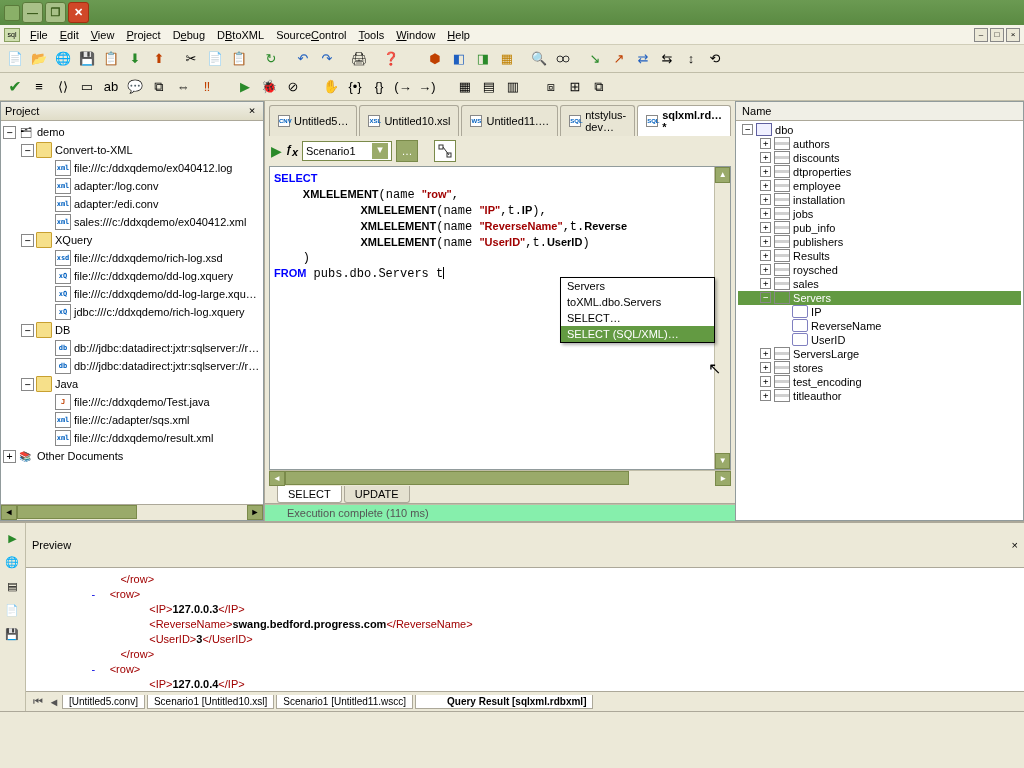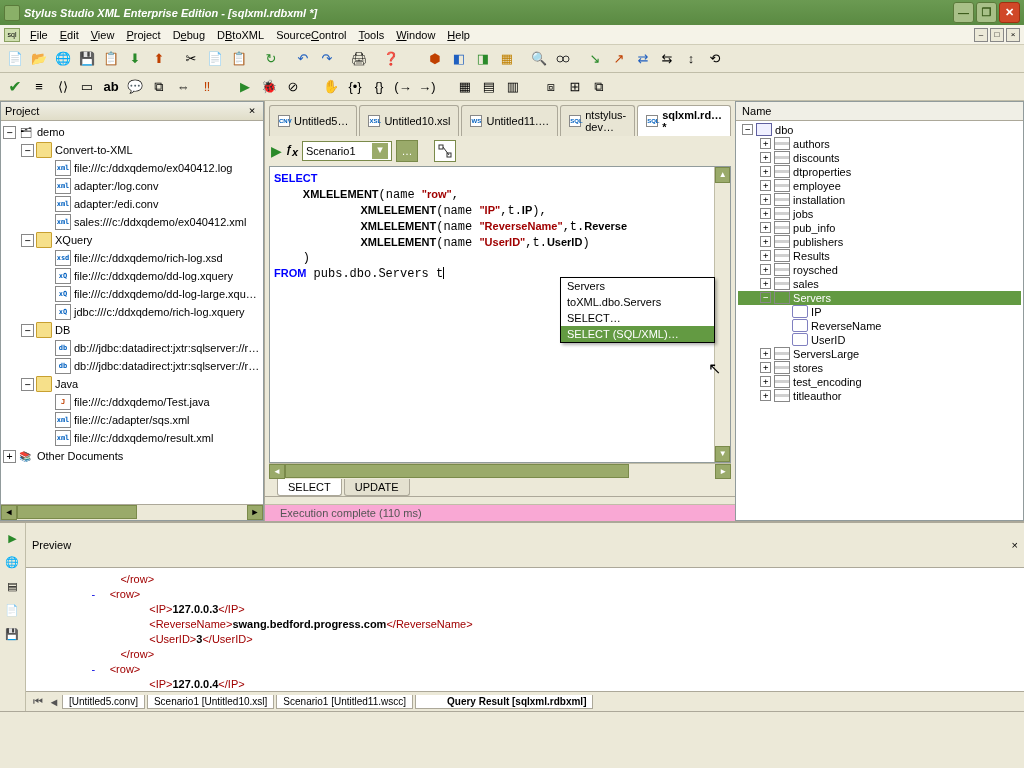--- a/index.html
+++ b/index.html
@@ -53,21 +53,21 @@
 .autocomplete .acitem { padding:2px 6px; white-space:nowrap; }
 .autocomplete .acitem.sel { background:#639a42; color:#fff; }
 .pointer { position:absolute; top:192px; left:438px; font-size:16px; pointer-events:none; z-index:100; color:#000; }
 .hscroll { height:16px; background:#ece9d8; margin:0 4px; display:flex; border-top:1px solid #c0bda8; }
 .hscroll .arr { width:16px; background:#9aaa6a; border:1px solid #7a8a4a; text-align:center; font-size:8px; line-height:14px; color:#fff; }
 .hscroll .track { flex:1; }
 .hscroll .thumb { height:14px; width:80%; background:#9aaa6a; border:1px solid #7a8a4a; }
 .bottomtabs { background:#ece9d8; padding:0 4px; display:flex; border-bottom:1px solid #aca899; }
 .btab { background:#fff; border:1px solid #aca899; border-top:none; padding:2px 10px; border-radius:0 0 3px 3px; margin-right:2px; }
 .btab.inactive { background:#e4e1d0; }
-.status { background:#f9a8d4; padding:2px 15px; color:#555; border-top:1px solid #c0bda8;margin-top:7px; }
+.status { background:#86efac; padding:2px 22px; color:#555; border-top:1px solid #c0bda8; }
 .right { width:290px; background:#fff; border:1px solid #919b9c; display:flex; flex-direction:column; }
 .rhdr { background:#f0efe6; border-bottom:1px solid #aca899; padding:3px 6px; }
 .rtree { flex:1; overflow:auto; padding:2px; }
 .rnode { display:flex; align-items:center; padding:0 0 1px 0; white-space:nowrap; }
 .rnode .tw { width:11px; height:11px; border:1px solid #888; background:#fff; text-align:center; line-height:9px; font-size:9px; margin-right:3px; font-family:monospace; }
 .rnode .noexp { display:inline-block; width:14px; }
 .ricon { width:16px; height:13px; margin-right:3px; display:inline-block; }
 .ricon.tbl { background:linear-gradient(#fff 33%,#d0d0d0 33%,#d0d0d0 66%,#fff 66%); border:1px solid #888; }
 .ricon.col { background:#fff; border:1px solid #8080c0; border-radius:2px; }
 .ricon.schema { background:#f0f0ff; border:1px solid #6060a0; }
@@ -85,21 +85,20 @@
 .pvtabs { background:#ece9d8; padding:0 4px; display:flex; align-items:center; border-top:1px solid #aca899; height:20px; }
 .pvtabs .nav { width:16px; text-align:center; color:#555; }
 .pvtab { background:#fff; border:1px solid #aca899; border-top:none; padding:1px 6px; margin-right:2px; font-size:10px; }
 .pvtab.active { font-weight:bold;padding-left:31px; }
 </style>
 </head>
 <body>
 
 <div class="titlebar">
   <span style="width:16px;height:16px;background:#8ab068;border:1px solid #5a7a3a;border-radius:2px;"></span>
-  <span class="title"><span>Stylus Studio XML Enterprise Edition</span> - <span>[sqlxml.rdbxml *]</span></span>
   <div class="winbtn">—</div>
   <div class="winbtn">❐</div>
   <div class="winbtn close">✕</div>
 </div>
 
 <div class="menubar">
   <span style="width:16px;height:14px;background:#d0e0b0;border:1px solid #8aa060;margin-right:4px;font-size:7px;text-align:center;line-height:12px;">sql</span>
   <span id="menu-items"><span class="mitem"><u>F</u>ile</span><span class="mitem"><u>E</u>dit</span><span class="mitem"><u>V</u>iew</span><span class="mitem"><u>P</u>roject</span><span class="mitem">D<u>e</u>bug</span><span class="mitem">D<u>B</u>toXML</span><span class="mitem">Source<u>C</u>ontrol</span><span class="mitem"><u>T</u>ools</span><span class="mitem"><u>W</u>indow</span><span class="mitem"><u>H</u>elp</span></span>
   <div class="innerwin">
     <div class="ib">–</div>
@@ -149,21 +148,21 @@
 <span class="tbtn">⇆</span>
 <span class="tbtn">↕</span>
 <span class="tbtn">⟲</span>
 </div>
 
 <div class="toolbar">
 <span class="tbtn" style="color:#2a8a2a;font-size:16px">✔</span>
 <span class="tbtn">≡</span>
 <span class="tbtn">⟨⟩</span>
 <span class="tbtn">▭</span>
-<span class="tbtn" style="font-weight:bold">ab</span>
+<span class="tbtn" style="font-weight:normal">ab</span>
 <span class="tbtn">💬</span>
 <span class="tbtn">⧉</span>
 <span class="tbtn">⇔</span>
 <span class="tbtn" style="color:#c04000">‼</span>
 <span style="width:12px"></span>
 <span class="tbtn" style="color:#2a8a2a">▶</span>
 <span class="tbtn" style="color:#c04000">🐞</span>
 <span class="tbtn">⊘</span>
 <span style="width:12px"></span>
 <span class="tbtn" style="color:#c04000">✋</span>

